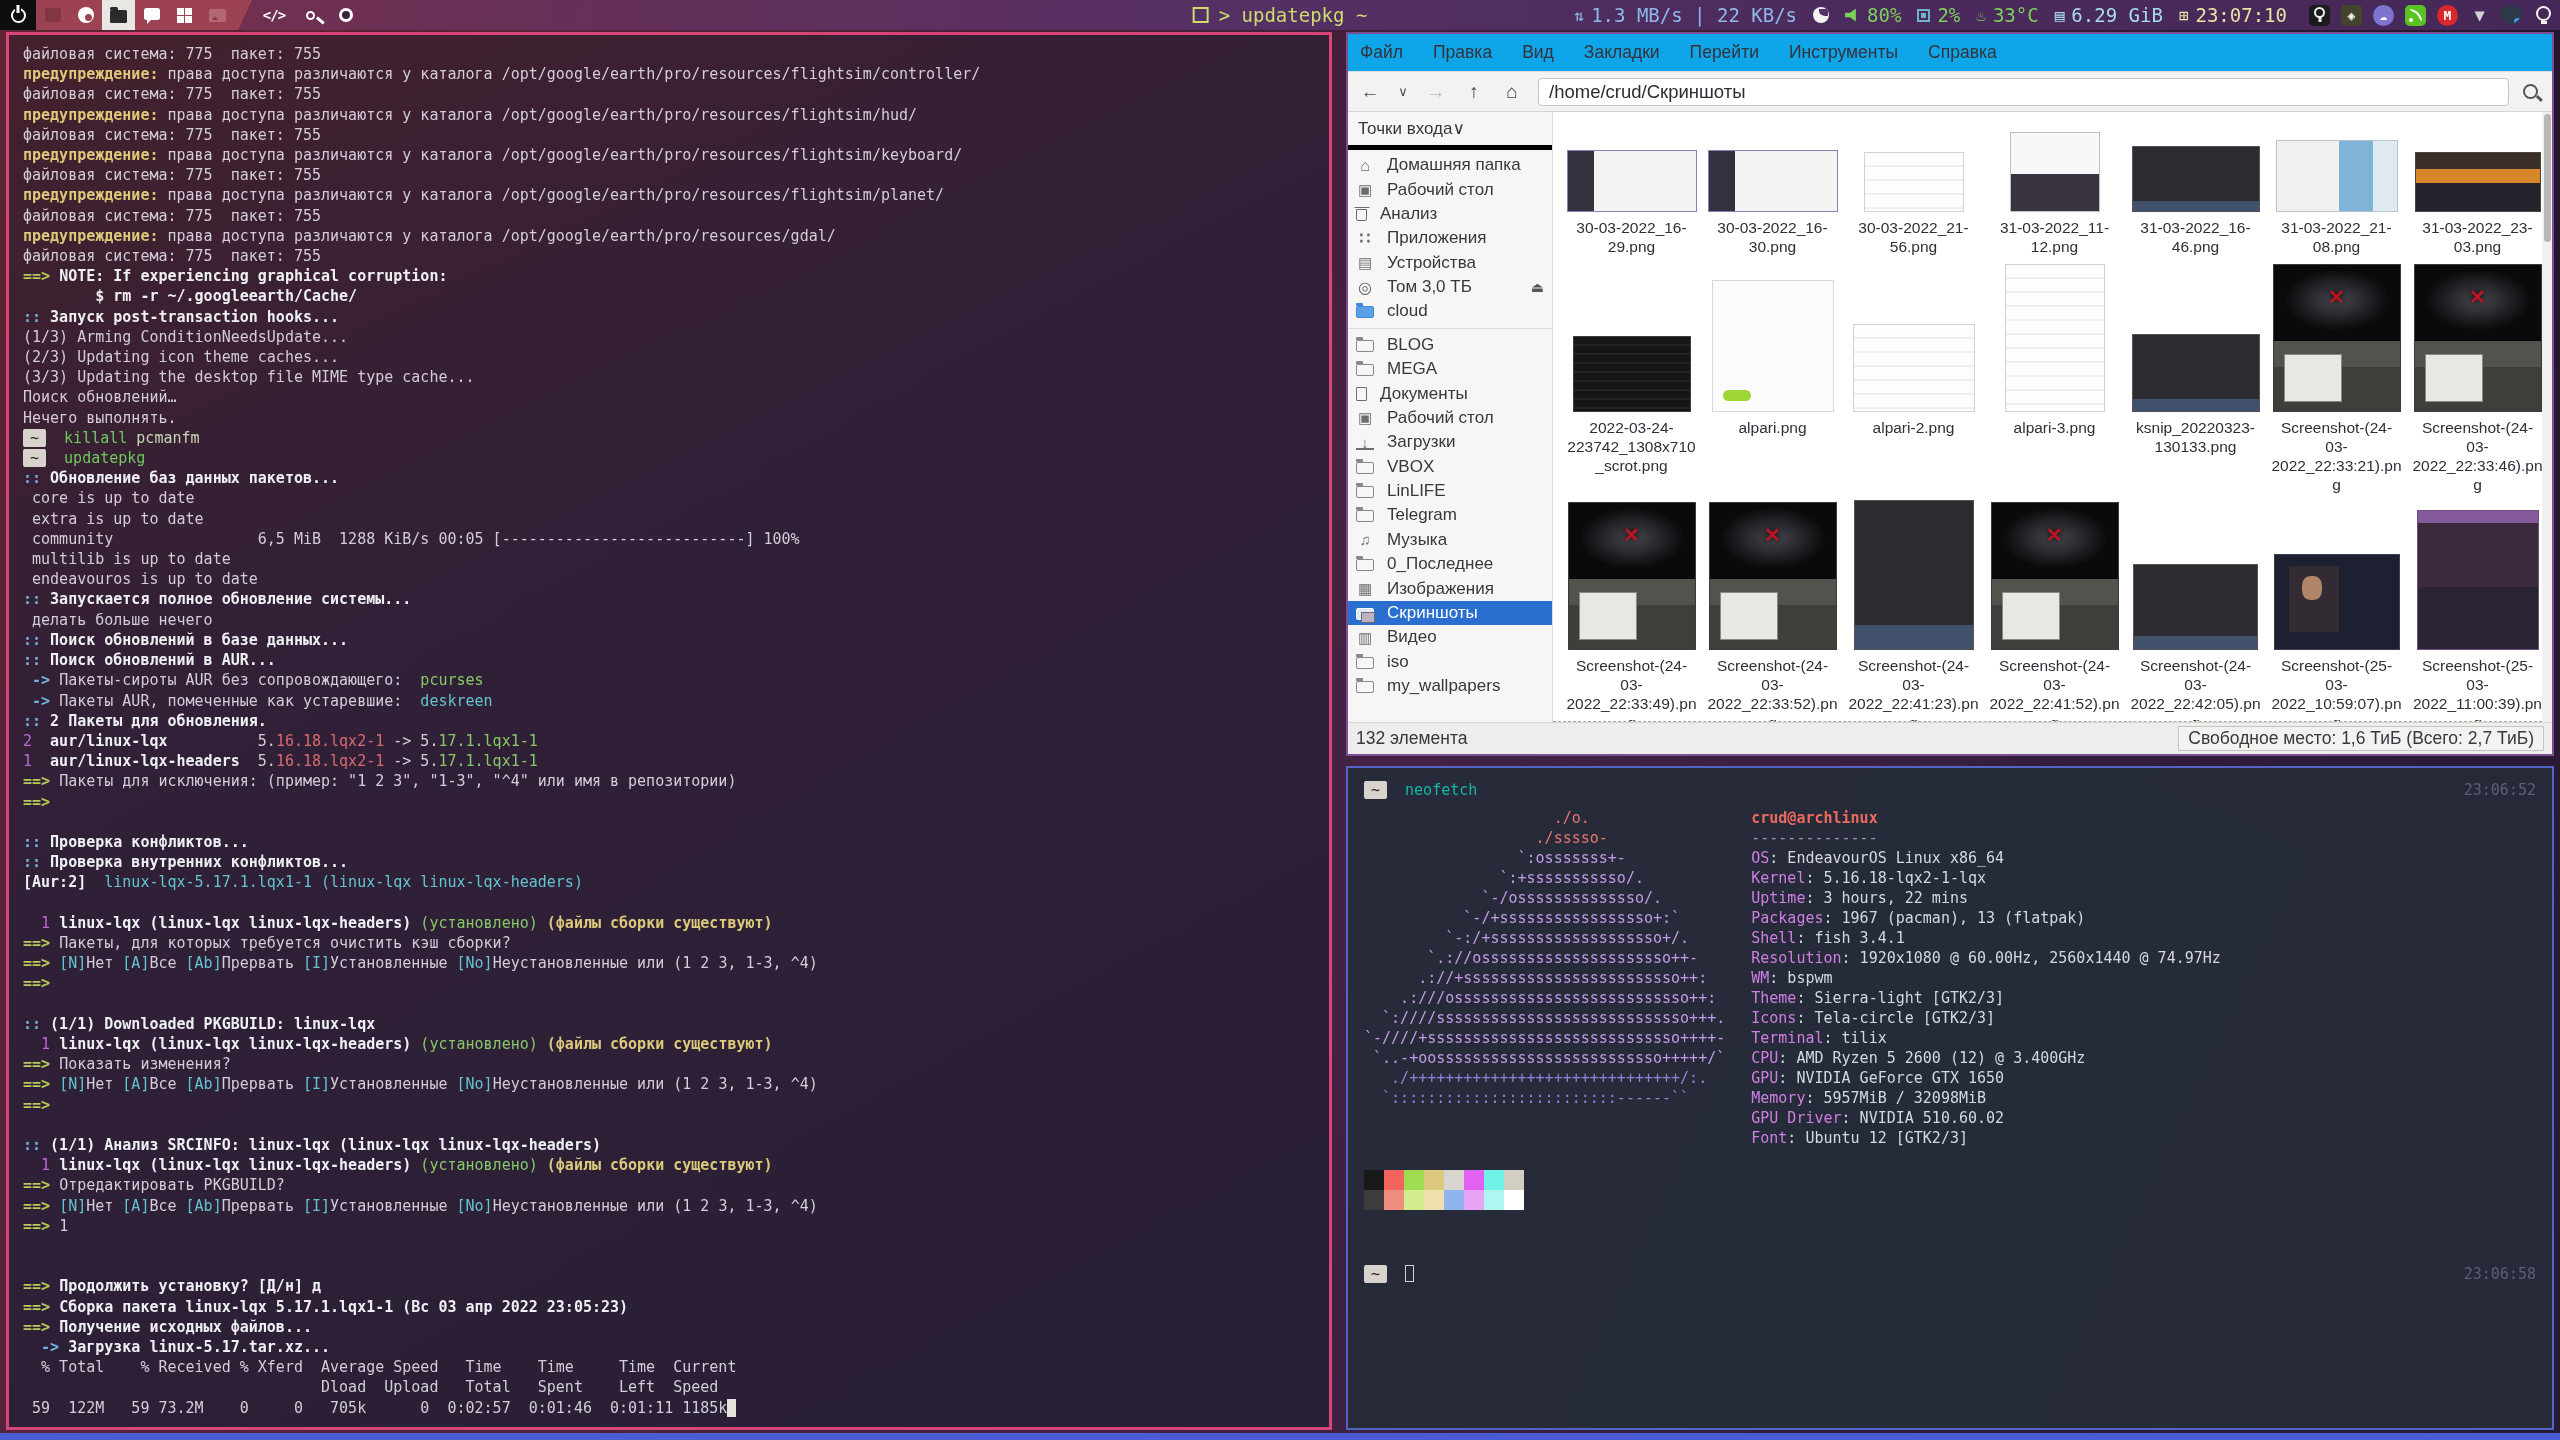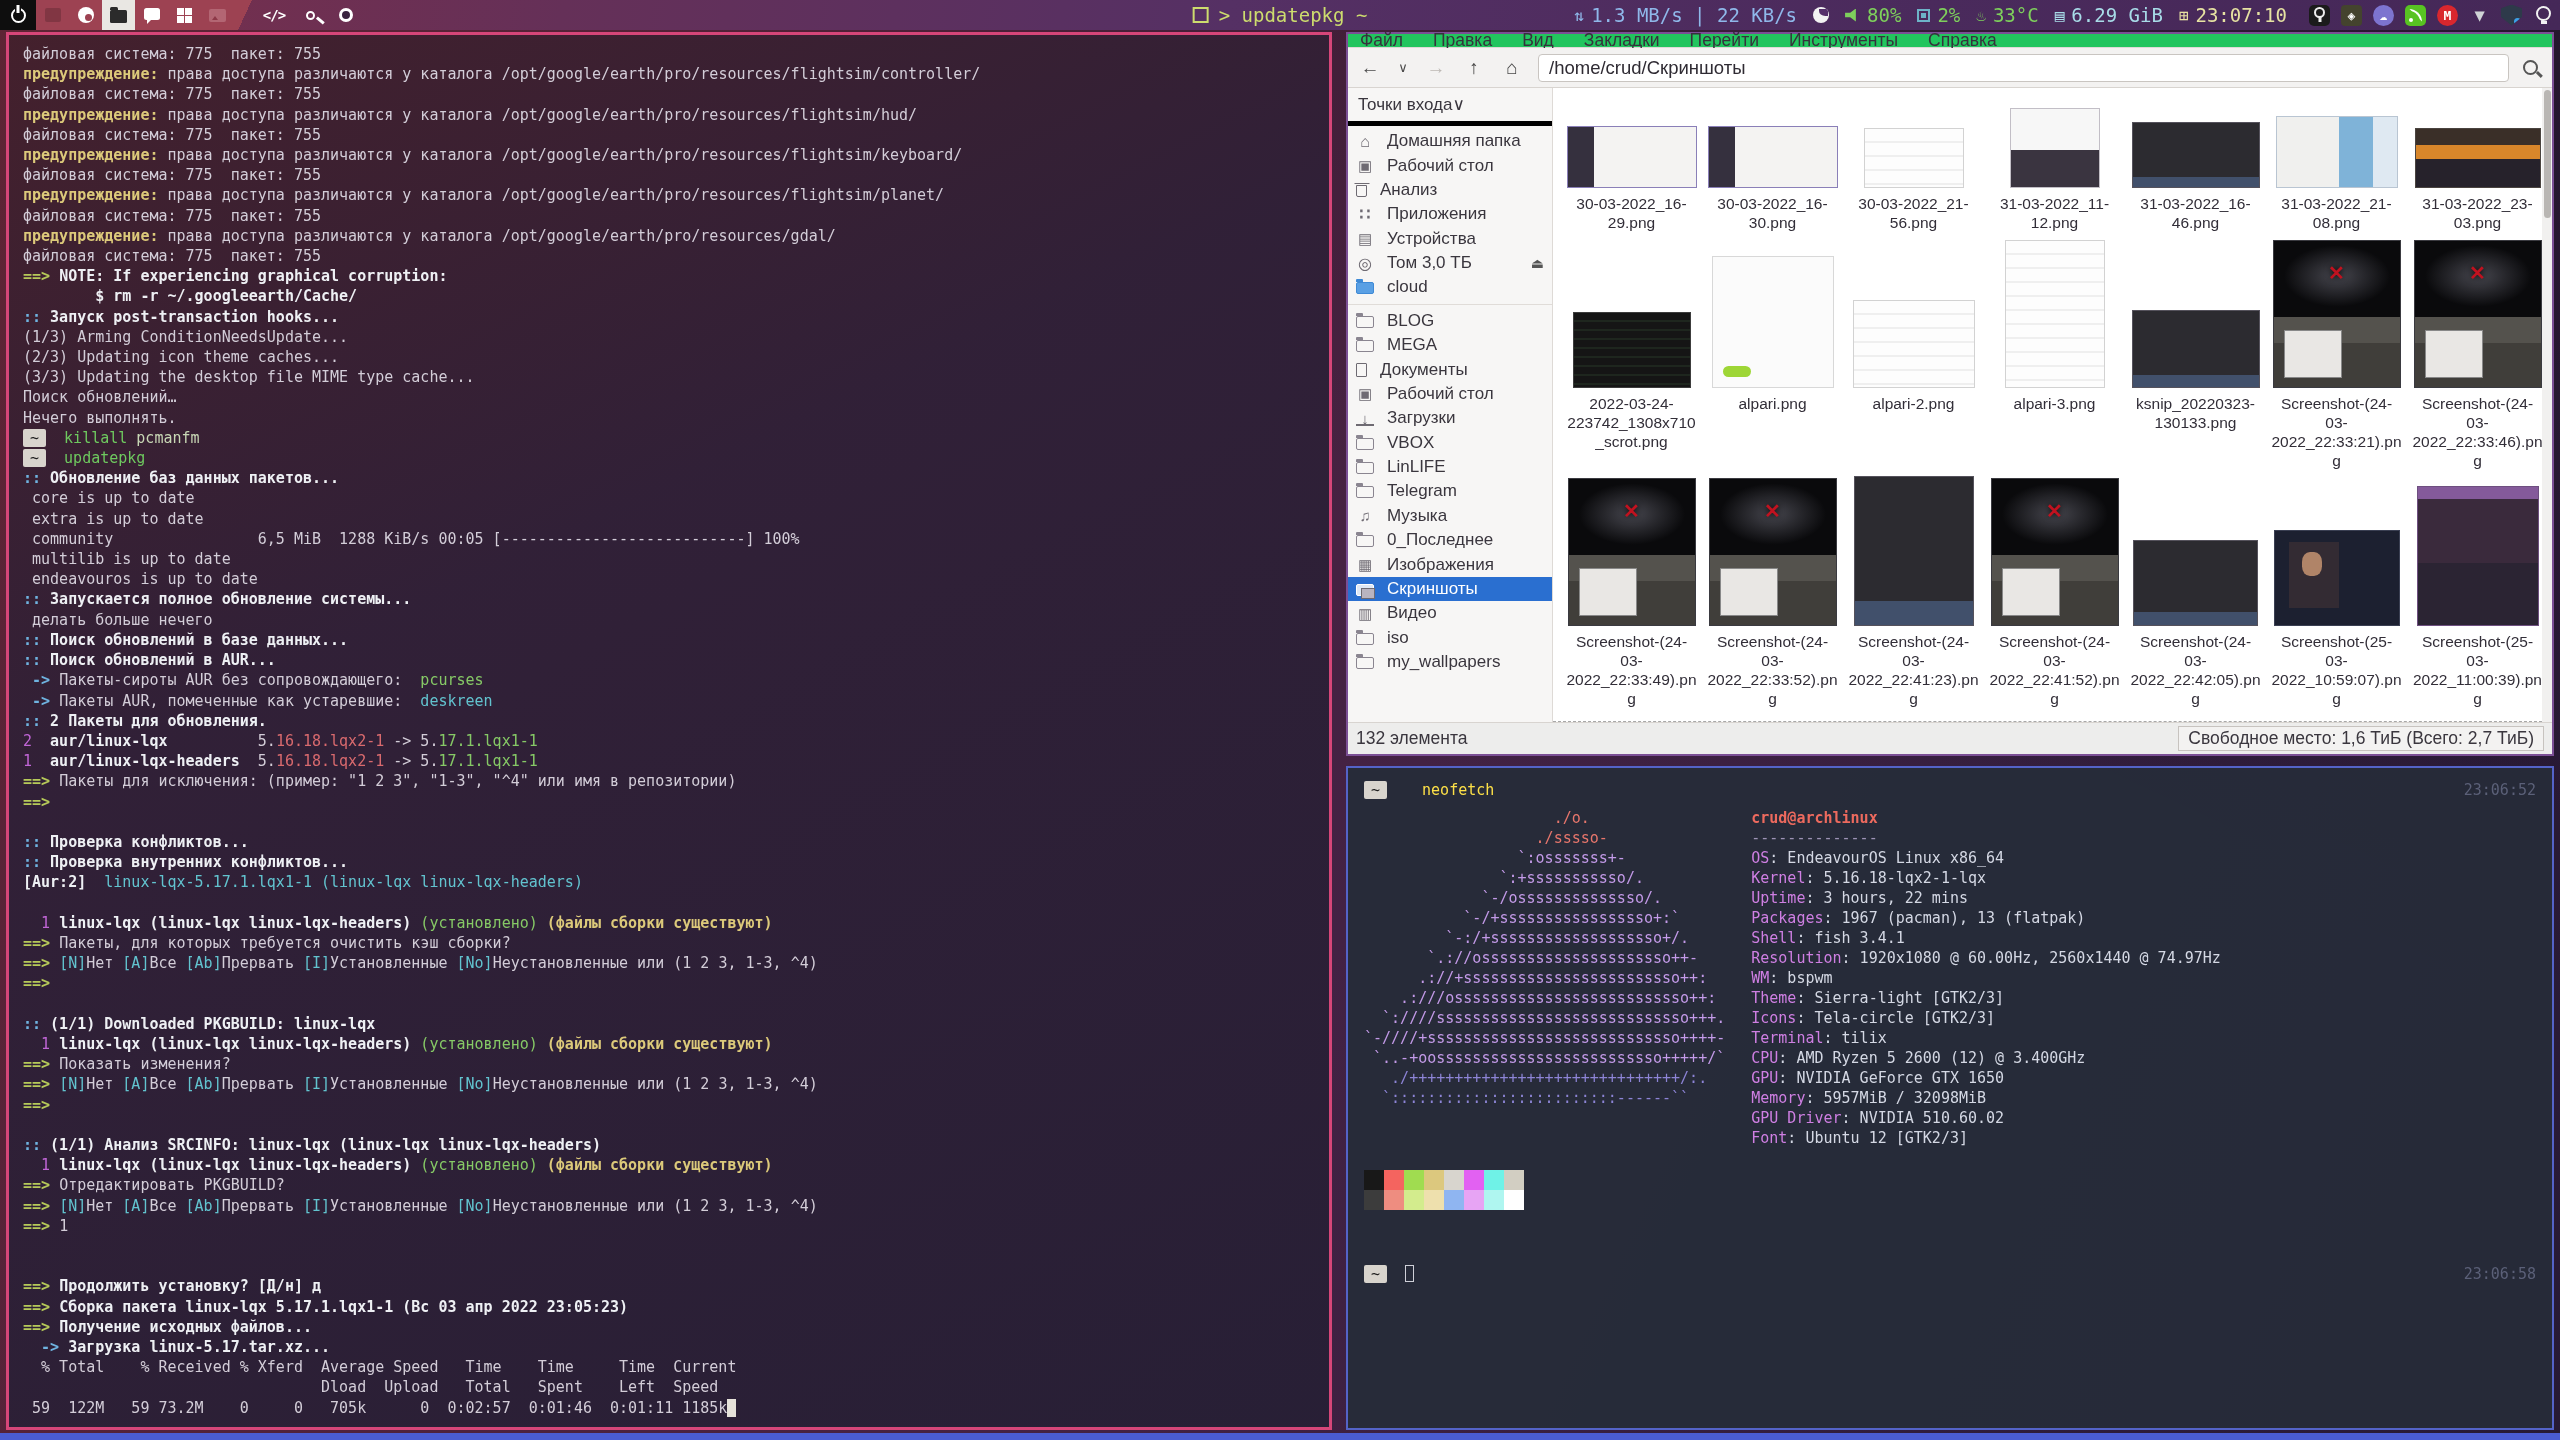--- a/index.html
+++ b/index.html
@@ -90,21 +90,21 @@
   .s-gc{color:#86c966}
   .s-r{color:#d96a6e}
   .s-m{color:#c065d6}
   .s-pr{background:#d8d4cd;color:#1d1d1d;padding:0 7px;border-radius:2px}
   .s-cm{color:#6ec95f}
   .s-arg{color:#c8d7b5}
   .s-cur{background:#e6e2da;color:#e6e2da}
 
   
   .fm{left:1346px;top:32px;width:1208px;height:724px;border:2px solid #7b4f95;background:#f6f5f4;display:flex;flex-direction:column}
-  .fm-menubar{height:14px;display:flex;align-items:center;gap:30px;padding:0 12px;background:#22c55e;border-bottom:1px solid #dedad6;font-size:17.5px;color:#36323c}
+  .fm-menubar{height:38px;display:flex;align-items:center;gap:30px;padding:0 12px;background:#0ea5e9;border-bottom:1px solid #dedad6;font-size:17.5px;color:#36323c}
   .fm-menu-item{cursor:pointer}
   .fm-toolbar{height:40px;display:flex;align-items:center;gap:14px;padding:0 10px;background:#f3f2f1;border-bottom:1px solid #d8d4d0}
   .tb-btn{font-size:19px;color:#4a4a4a;cursor:pointer;width:24px;text-align:center}
   .tb-btn.small{font-size:13px;width:14px}
   .tb-btn.disabled{color:#bcb8b4}
   .fm-path{flex:1;height:28px;background:#fff;border:1px solid #c9c5c1;border-radius:4px;display:flex;align-items:center;padding:0 10px;font-size:18.5px;color:#2f2b33}
   .tb-search{width:15px;height:15px;border:2.5px solid #555;border-radius:50%;position:relative;cursor:pointer;margin-right:4px}
   .tb-search::after{content:"";position:absolute;left:11px;top:11px;width:7px;height:2.5px;background:#555;transform:rotate(45deg)}
   .fm-body{flex:1;display:flex;overflow:hidden;position:relative}
   .fm-side{width:205px;background:#f7f6f5;border-right:1px solid #dedad6;padding-top:2px;font-size:17px;color:#3a363e;overflow:hidden}
@@ -163,21 +163,21 @@
   .fm-scroll .thumb{position:absolute;top:2px;left:1.5px;width:7px;height:128px;border-radius:4px;background:#b9b6b3}
   .fm-status{height:32px;display:flex;align-items:center;justify-content:space-between;background:#ededec;border-top:1px solid #d8d4d0;padding:0 8px;font-size:17.5px;color:#3a363e}
   .fs-right{border:1px solid #c7c3bf;background:#f3f2f1;padding:1px 9px}
 
   
   .term2{left:1346px;top:766px;width:1208px;height:664px;border:2px solid #5463c8;
     background:rgba(38,43,57,.97);font-family:"DejaVu Sans Mono",monospace;
     font-size:15px;line-height:20px;color:#d4d8e4;padding:12px 16px;overflow:hidden}
   .t2-row{display:flex;justify-content:space-between;align-items:center}
   .t2-time{color:#5b6078}
-  .t2-cmd{color:#fde047;margin-left:26px}
+  .t2-cmd{color:#14b8a6;margin-left:9px}
   .neofetch{display:flex;margin-top:8px}
   .ascii{white-space:pre}
   .al.a1{color:#e8766c}.al.a2{color:#c39ae8}.al.a3{color:#8d84d6}
   .nf-info{margin-left:26px}
   .nf-user{color:#ed6a5e;font-weight:bold}
   .nf-dash{color:#9d93b5}
   .ik{color:#cf7fe3;font-weight:normal}
   .iv{color:#d4d8e4}
   .palette{margin-top:22px}
   .prow{display:flex;height:20px}

